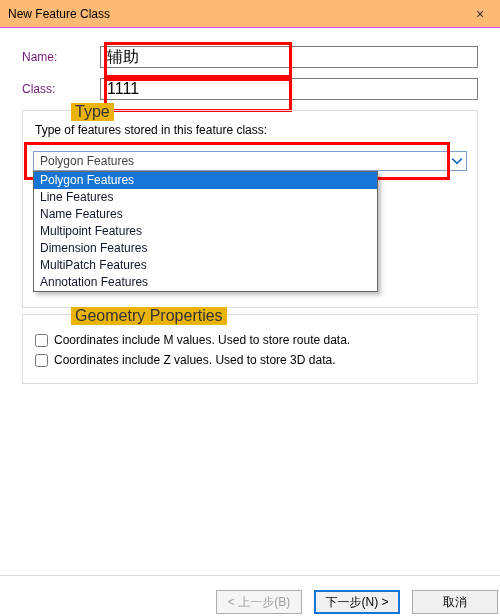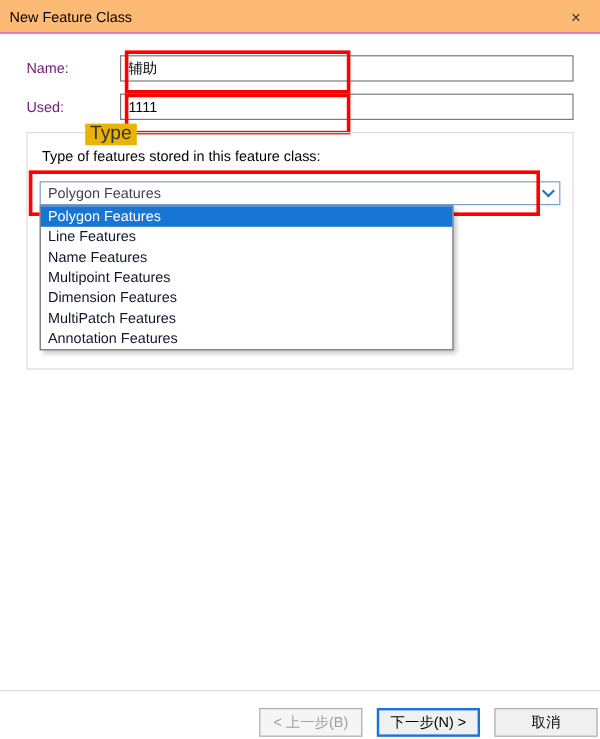--- a/index.html
+++ b/index.html
@@ -32,21 +32,21 @@
   }
   .content { padding: 18px 22px 10px 22px; position: relative; }
   .row { display: flex; align-items: center; margin-bottom: 10px; }
   .row label { width: 78px; color: #701a75; }
   .row input[type="text"] {
     flex: 1;
     height: 22px;
     border: 1px solid #7a7a7a;
     padding: 0 6px;
     font-family: inherit;
-    font-size: 12px;
+    font-size: 16px;
   }
   .red-box {
     position: absolute;
     border: 3px solid #ff0000;
     pointer-events: none;
   }
   .rb-name  { top: 14px;  left: 104px; width: 188px; height: 36px; }
   .rb-alias { top: 50px;  left: 104px; width: 188px; height: 34px; }
   .rb-type  { top: 114px; left: 24px;  width: 426px; height: 38px; }
 
@@ -151,21 +151,21 @@
 </div>
 
 <div class="content">
 
   <div class="row">
     <label>Name:</label>
     <input type="text" value="辅助" style="">
   </div>
 
   <div class="row">
-    <label>Used:</label>
+    <label>Class:</label>
     <input type="text" value="1111" style="">
   </div>
 
   <div class="red-box rb-name"></div>
   <div class="red-box rb-alias"></div>
 
   <div class="group">
     <span class="legend">Type</span>
     <div class="type-desc">Type of features stored in this feature class:</div>
 
@@ -187,20 +187,31 @@
           <div class="item">MultiPatch Features</div>
           <div class="item">Annotation Features</div>
         </div>
     </div>
 
     <div class="spacer-after-dropdown"></div>
   </div>
 
   <div class="red-box rb-type"></div>
 
+  <div class="group geom-group">
+    <span class="legend">Geometry Properties</span>
+    <div class="chk-row">
+      <input type="checkbox" style="">
+      <span>Coordinates include M values. Used to store route data.</span>
+    </div>
+    <div class="chk-row">
+      <input type="checkbox" style="">
+      <span>Coordinates include Z values. Used to store 3D data.</span>
+    </div>
+  </div>
 
 </div>
 
 <div class="footer">
   <div class="sep"></div>
   <div class="btn disabled">&lt; 上一步(B)</div>
   <div class="btn primary">下一步(N) &gt;</div>
   <div class="btn">取消</div>
 </div>
 

